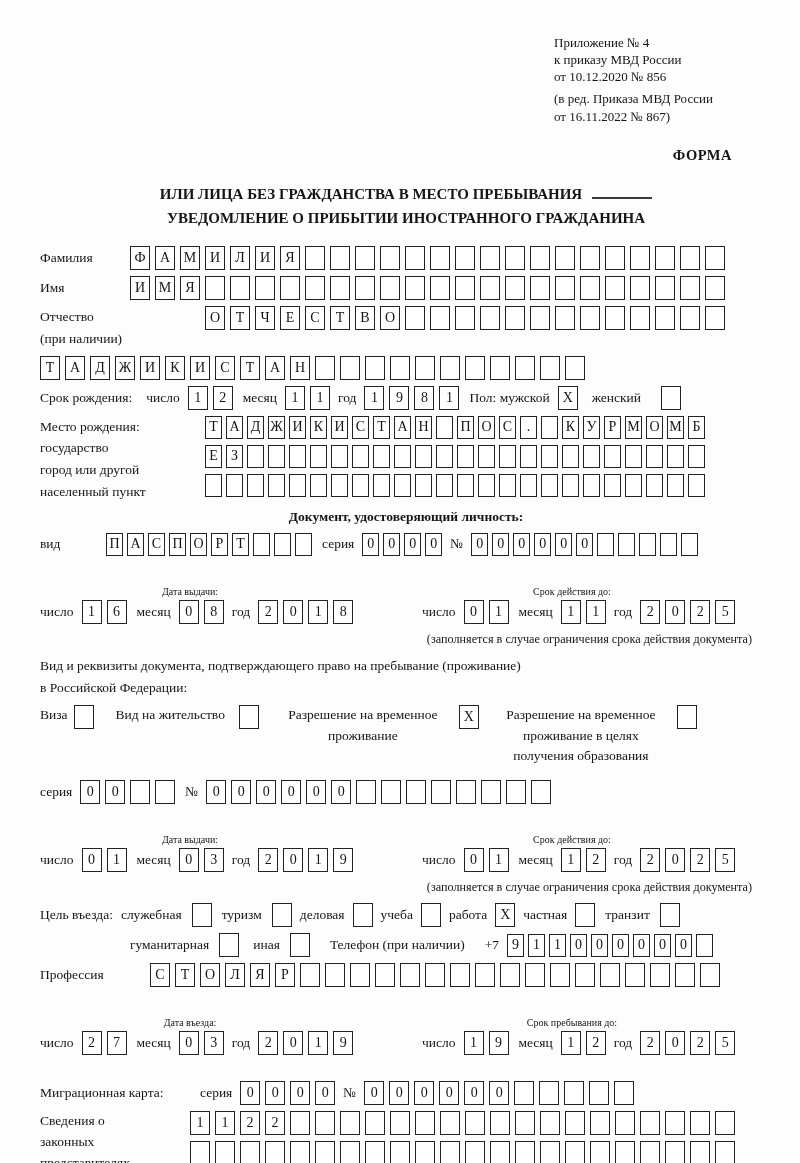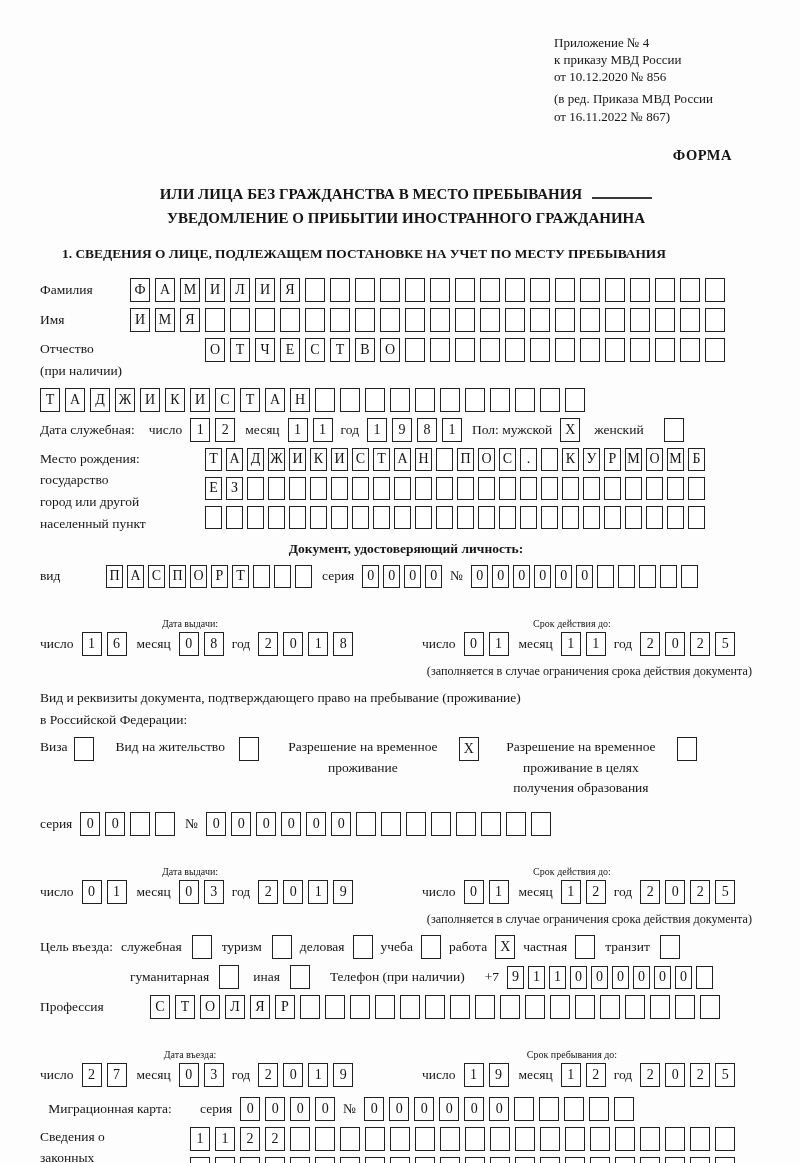--- a/index.html
+++ b/index.html
@@ -49,21 +49,20 @@
     <div>от 16.11.2022 № 867)</div>
   </div>
 
   <div class="forma">ФОРМА</div>
 
   <div class="title">
     <div><span>ИЛИ ЛИЦА БЕЗ ГРАЖДАНСТВА В МЕСТО ПРЕБЫВАНИЯ</span><span class="uline"></span></div>
     <div>УВЕДОМЛЕНИЕ О ПРИБЫТИИ ИНОСТРАННОГО ГРАЖДАНИНА</div>
   </div>
 
-  <div class="sec">1. СВЕДЕНИЯ О ЛИЦЕ, ПОДЛЕЖАЩЕМ ПОСТАНОВКЕ НА УЧЕТ ПО МЕСТУ ПРЕБЫВАНИЯ</div>
 
   <div class="row">
     <span class="lbl w90">Фамилия</span>
     <span class="cells">
         <span class="cell">Ф</span>
         <span class="cell">А</span>
         <span class="cell">М</span>
         <span class="cell">И</span>
         <span class="cell">Л</span>
         <span class="cell">И</span>
@@ -169,21 +168,21 @@
         <span class="cell"></span>
         <span class="cell"></span>
         <span class="cell"></span>
         <span class="cell"></span>
         <span class="cell"></span>
         <span class="cell"></span>
       </span>
   </div>
 
   <div class="row" style="margin-top:4px;">
-    <span class="lbl">Дата служебная:</span>
+    <span class="lbl">Срок рождения:</span>
     <span class="lbl ml14">число</span>
     <span class="cells ml8">
         <span class="cell">1</span>
         <span class="cell">2</span>
       </span>
     <span class="lbl ml10">месяц</span>
     <span class="cells ml8">
         <span class="cell">1</span>
         <span class="cell">1</span>
       </span>
@@ -620,21 +619,21 @@
         <span class="cells ml8">
             <span class="cell">2</span>
             <span class="cell">0</span>
             <span class="cell">2</span>
             <span class="cell">5</span>
           </span>
       </div>
     </div>
   </div>
 
-  <div class="row" style="margin-top:4px;text-align:center;">
+  <div class="row" style="margin-top:20px;">
     <span class="lbl w140">Миграционная карта:</span>
     <span class="lbl ml20">серия</span>
     <span class="cells ml8">
         <span class="cell">0</span>
         <span class="cell">0</span>
         <span class="cell">0</span>
         <span class="cell">0</span>
       </span>
     <span class="lbl ml8">№</span>
     <span class="cells ml8">

